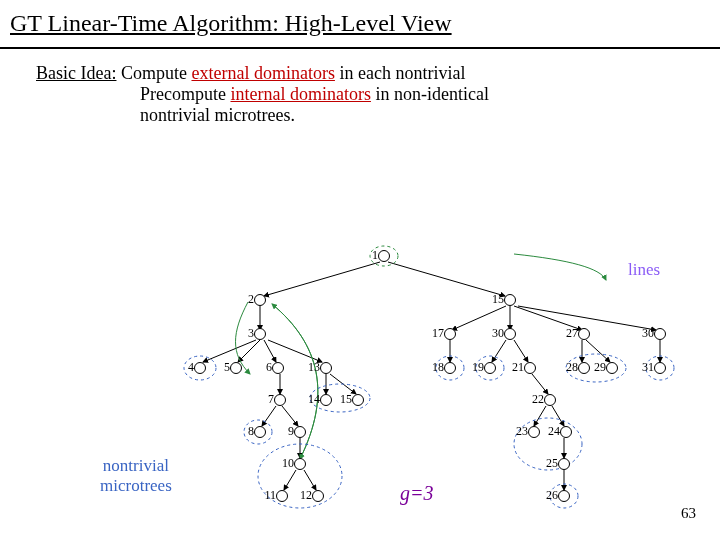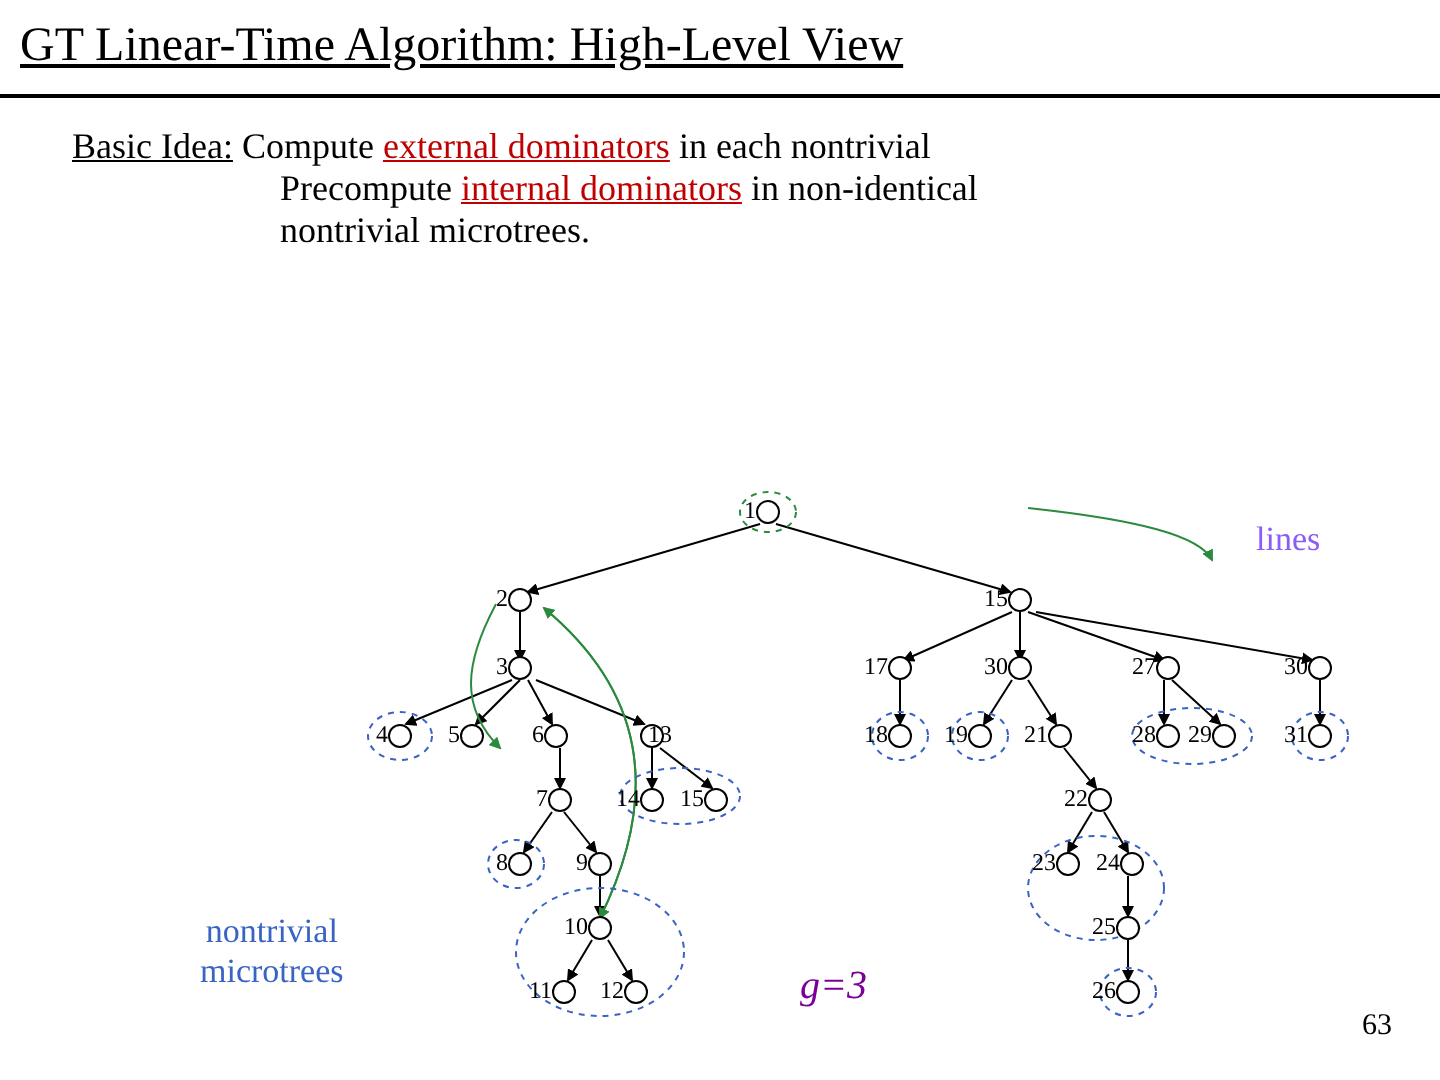--- a/index.html
+++ b/index.html
@@ -108,21 +108,21 @@
     <span class="lbl" style="left:254px;top:50px">2</span>
   <div class="node" style="left:254px;top:84px"></div>
     <span class="lbl" style="left:254px;top:84px">3</span>
   <div class="node" style="left:194px;top:118px"></div>
     <span class="lbl" style="left:194px;top:118px">4</span>
   <div class="node" style="left:230px;top:118px"></div>
     <span class="lbl" style="left:230px;top:118px">5</span>
   <div class="node" style="left:272px;top:118px"></div>
     <span class="lbl" style="left:272px;top:118px">6</span>
   <div class="node" style="left:320px;top:118px"></div>
-    <span class="lbl" style="left:336px;top:118px">13</span>
+    <span class="lbl" style="left:320px;top:118px">13</span>
   <div class="node" style="left:274px;top:150px"></div>
     <span class="lbl" style="left:274px;top:150px">7</span>
   <div class="node" style="left:320px;top:150px"></div>
     <span class="lbl" style="left:320px;top:150px">14</span>
   <div class="node" style="left:352px;top:150px"></div>
     <span class="lbl" style="left:352px;top:150px">15</span>
   <div class="node" style="left:254px;top:182px"></div>
     <span class="lbl" style="left:254px;top:182px">8</span>
   <div class="node" style="left:294px;top:182px"></div>
     <span class="lbl" style="left:294px;top:182px">9</span>

